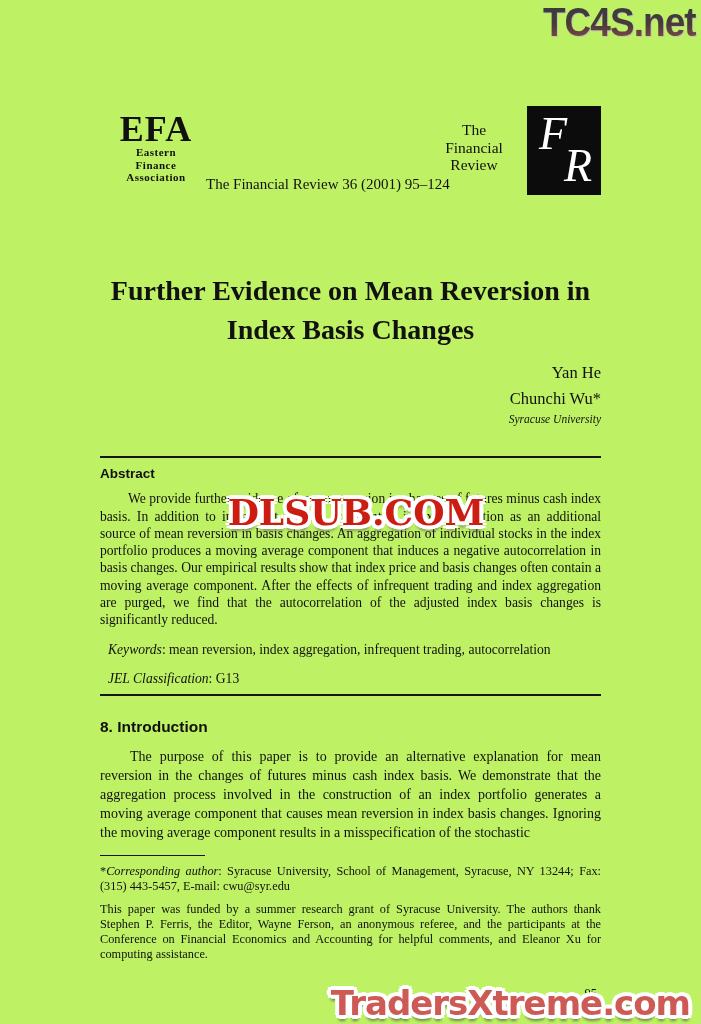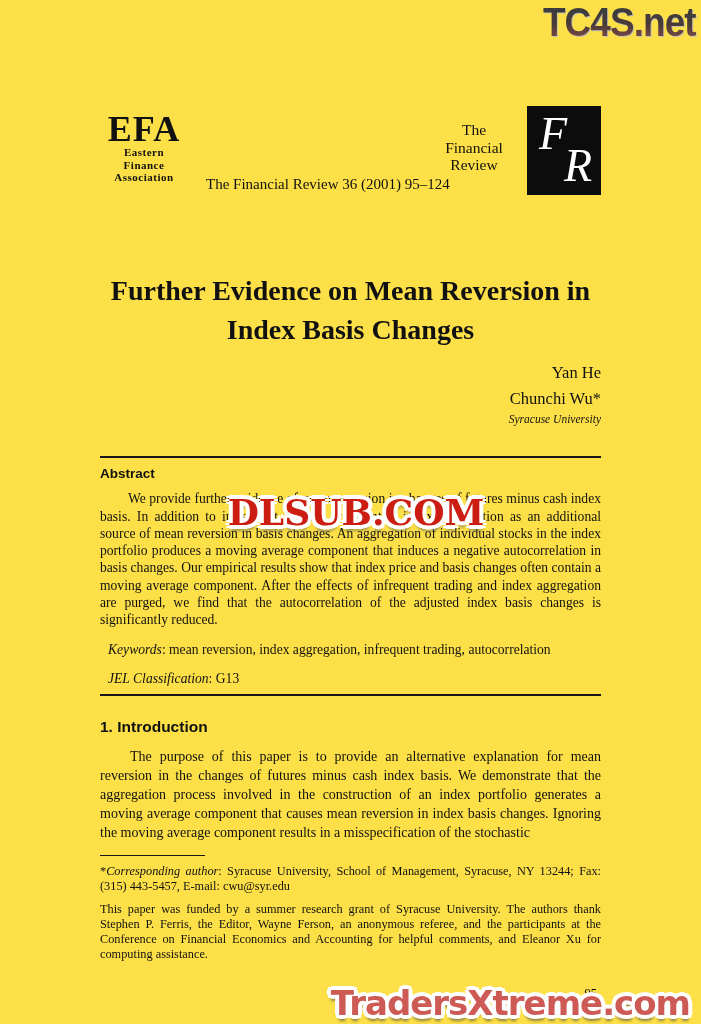--- a/index.html
+++ b/index.html
@@ -1,20 +1,20 @@
 <!DOCTYPE html>
 <html><head>
 <meta charset="utf-8">
 <style>
   html, body { margin: 0; padding: 0; background: #ffffff; }
   .page {
     position: relative;
     width: 701px;
     height: 1024px;
-    background: #fde047;
+    background: #bef264;
     overflow: hidden;
     font-family: "Liberation Serif", serif;
     color: #111111;
   }
 
   
   .wm-top {
     position: absolute;
     top: 2px; right: 5px;
     font-family: "Liberation Sans", sans-serif;
@@ -59,21 +59,21 @@
     white-space: nowrap;
     text-shadow:
       -3px -3px 0 #fff, 3px -3px 0 #fff, -3px 3px 0 #fff, 3px 3px 0 #fff,
       -4px 0 0 #fff, 4px 0 0 #fff, 0 -4px 0 #fff, 0 4px 0 #fff,
       0 6px 3px rgba(60,60,60,0.6);
   }
 
   
   .efa-logo {
     position: absolute;
-    left: 102px; top: 112px;
+    left: 114px; top: 112px;
     width: 84px;
     text-align: center;
     font-family: "Liberation Serif", serif;
     font-weight: 700;
   }
   .efa-acronym { font-size: 36px; line-height: 0.95; letter-spacing: 1px; }
   .efa-line { font-size: 11px; line-height: 1.15; letter-spacing: 0.5px; }
 
   .citation {
     position: absolute;
@@ -229,21 +229,21 @@
     <div class="section-heading">Abstract</div>
 
     <p class="abstract-text">We provide further evidence of mean reversion in changes of futures minus cash index basis. In addition to infrequent trading, we identify index aggregation as an additional source of mean reversion in basis changes. An aggregation of individual stocks in the index portfolio produces a moving average component that induces a negative autocorrelation in basis changes. Our empirical results show that index price and basis changes often contain a moving average component. After the effects of infrequent trading and index aggregation are purged, we find that the autocorrelation of the adjusted index basis changes is significantly reduced.</p>
 
     <p class="meta-line"><span class="meta-label">Keywords</span><span>: mean reversion, index aggregation, infrequent trading, autocorrelation</span></p>
 
     <p class="meta-line"><span class="meta-label">JEL Classification</span><span>: G13</span></p>
 
     <hr class="rule rule-2">
 
-    <div class="intro-heading">1. Introduction</div>
+    <div class="intro-heading">8. Introduction</div>
 
     <p class="intro-text">The purpose of this paper is to provide an alternative explanation for mean reversion in the changes of futures minus cash index basis. We demonstrate that the aggregation process involved in the construction of an index portfolio generates a moving average component that causes mean reversion in index basis changes. Ignoring the moving average component results in a misspecification of the stochastic</p>
 
     <hr class="footnote-rule">
 
     <p class="footnote"><span>*</span><span class="meta-label">Corresponding author</span><span>: Syracuse University, School of Management, Syracuse, NY 13244; Fax: (315) 443-5457, E-mail: cwu@syr.edu</span></p>
 
     <p class="footnote">This paper was funded by a summer research grant of Syracuse University. The authors thank Stephen P. Ferris, the Editor, Wayne Ferson, an anonymous referee, and the participants at the Conference on Financial Economics and Accounting for helpful comments, and Eleanor Xu for computing assistance.</p>
 
     <div class="page-number">95</div>

